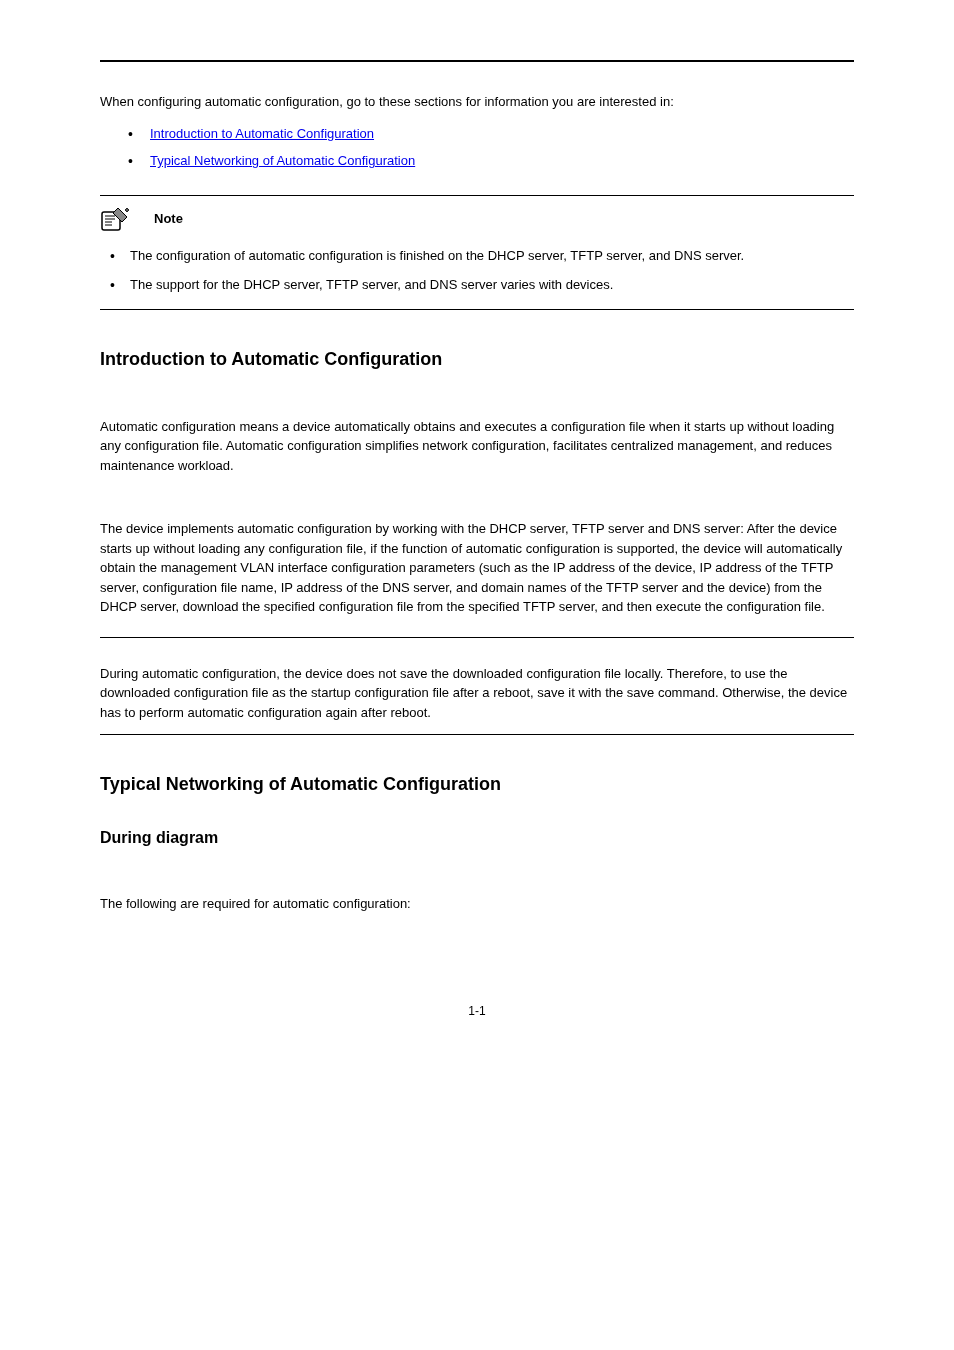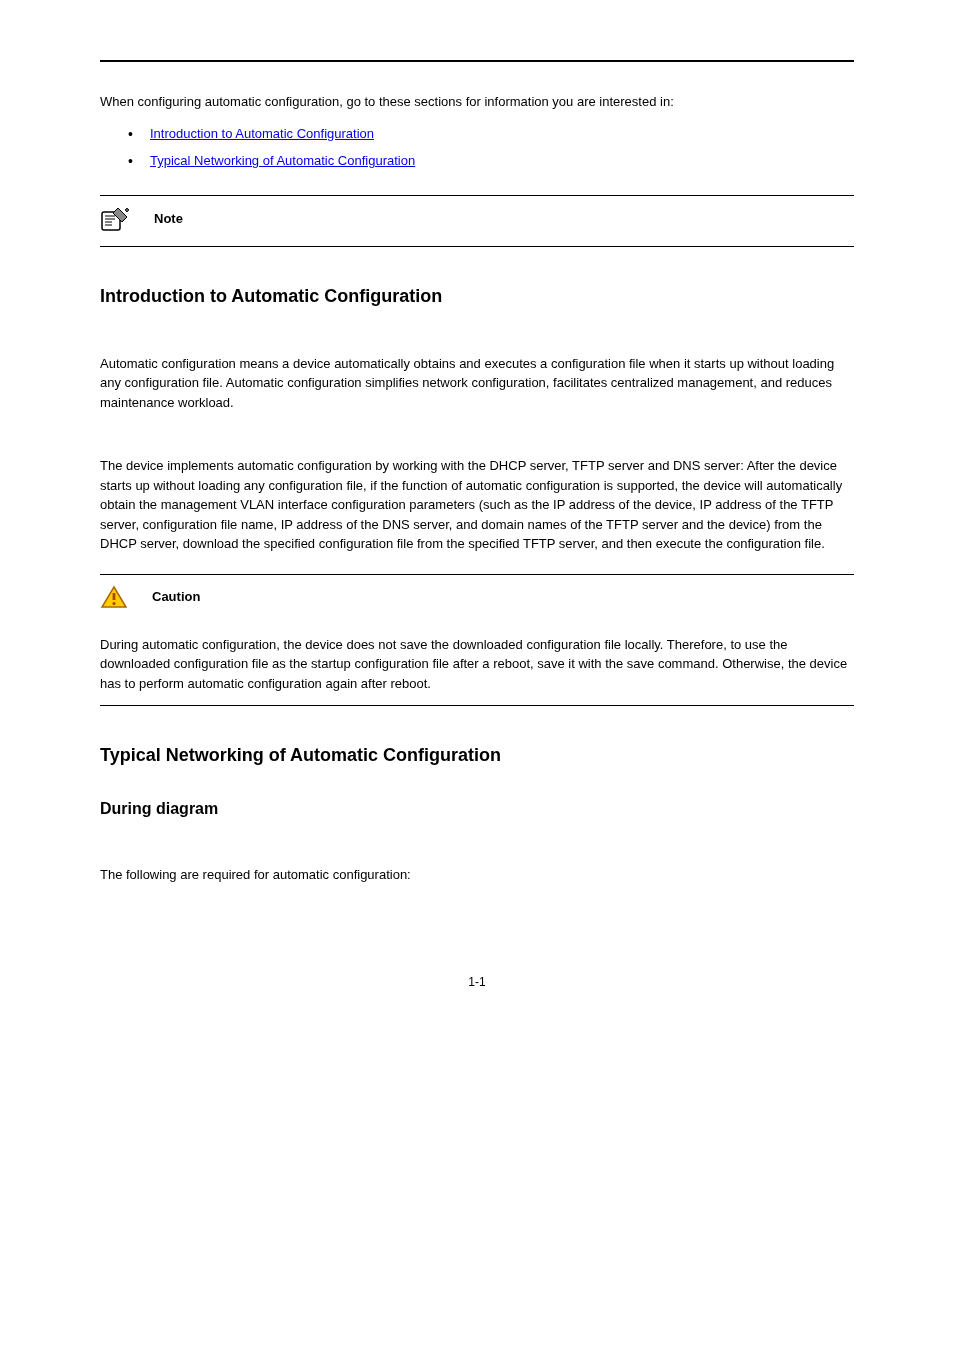--- a/index.html
+++ b/index.html
@@ -133,40 +133,32 @@
       <svg width="30" height="26" viewBox="0 0 30 26">
         <rect x="2" y="6" width="18" height="18" rx="2" fill="none" stroke="#000" stroke-width="1.5"></rect>
         <path d="M5 10 L15 10 M5 13 L15 13 M5 16 L12 16 M5 19 L12 19" stroke="#000" stroke-width="1"></path>
         <path d="M18 2 L27 11 L22 16 L13 7 Z" fill="#888" stroke="#000" stroke-width="1"></path>
         <path d="M25 4 L27 2 L29 4 L27 6 Z" fill="#555" stroke="#000" stroke-width="0.8"></path>
       </svg>
     </span>
     <span class="callout-label">Note</span>
   </div>
   <ul class="callout-list">
+    <li>The configuration of automatic configuration is finished on the DHCP server, TFTP server, and DNS server.</li>
+    <li>The support for the DHCP server, TFTP server, and DNS server varies with devices.</li>
   </ul>
   <hr class="callout-rule" style="margin-top:14px;">
 </div>
 
 <h2 class="section-title">Introduction to Automatic Configuration</h2>
 <p class="para">Automatic configuration means a device automatically obtains and executes a configuration file when it starts up without loading any configuration file. Automatic configuration simplifies network configuration, facilitates centralized management, and reduces maintenance workload.</p>
 <p class="para">The device implements automatic configuration by working with the DHCP server, TFTP server and DNS server: After the device starts up without loading any configuration file, if the function of automatic configuration is supported, the device will automatically obtain the management VLAN interface configuration parameters (such as the IP address of the device, IP address of the TFTP server, configuration file name, IP address of the DNS server, and domain names of the TFTP server and the device) from the DHCP server, download the specified configuration file from the specified TFTP server, and then execute the configuration file.</p>
 
 <div class="callout">
   <hr class="callout-rule">
-  <div class="callout-header">
-    <span class="caution-icon">
-      <svg width="28" height="24" viewBox="0 0 28 24">
-        <path d="M14 2 L26 22 L2 22 Z" fill="#ffcc00" stroke="#aa6600" stroke-width="1.5"></path>
-        <rect x="12.6" y="8" width="2.8" height="7" fill="#aa4400"></rect>
-        <circle cx="14" cy="18.5" r="1.6" fill="#aa4400"></circle>
-      </svg>
-    </span>
-    <span class="callout-label">Caution</span>
-  </div>
   <p class="caution-body">During automatic configuration, the device does not save the downloaded configuration file locally. Therefore, to use the downloaded configuration file as the startup configuration file after a reboot, save it with the save command. Otherwise, the device has to perform automatic configuration again after reboot.</p>
   <hr class="callout-rule">
 </div>
 
 <h2 class="section-title">Typical Networking of Automatic Configuration</h2>
 <h3 class="subsection-title">During diagram</h3>
 <p class="para">The following are required for automatic configuration:</p>
 
 <div class="page-num">1-1</div>
 

